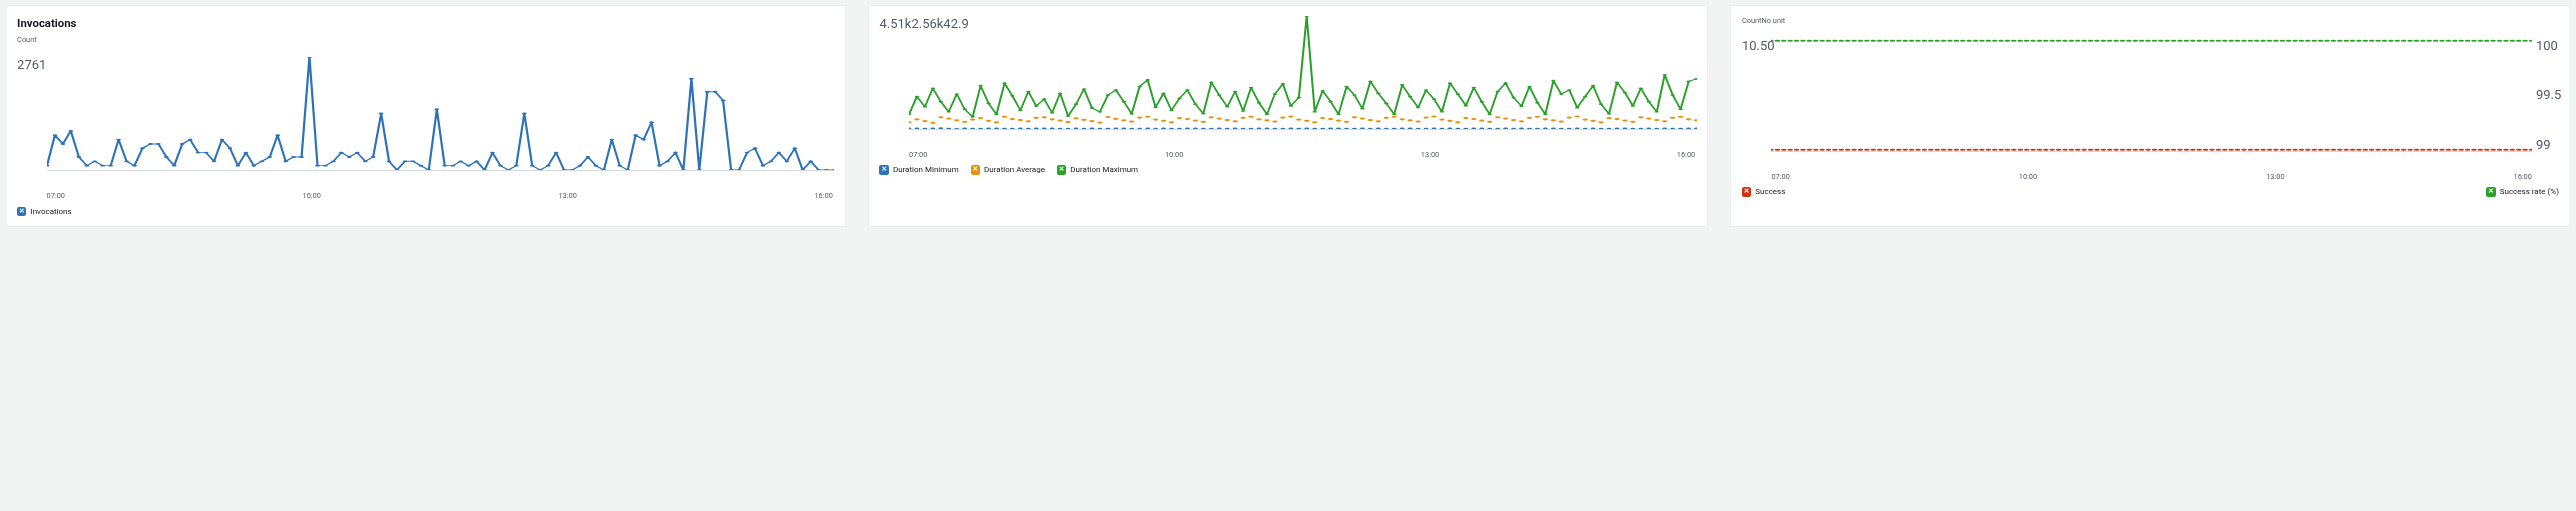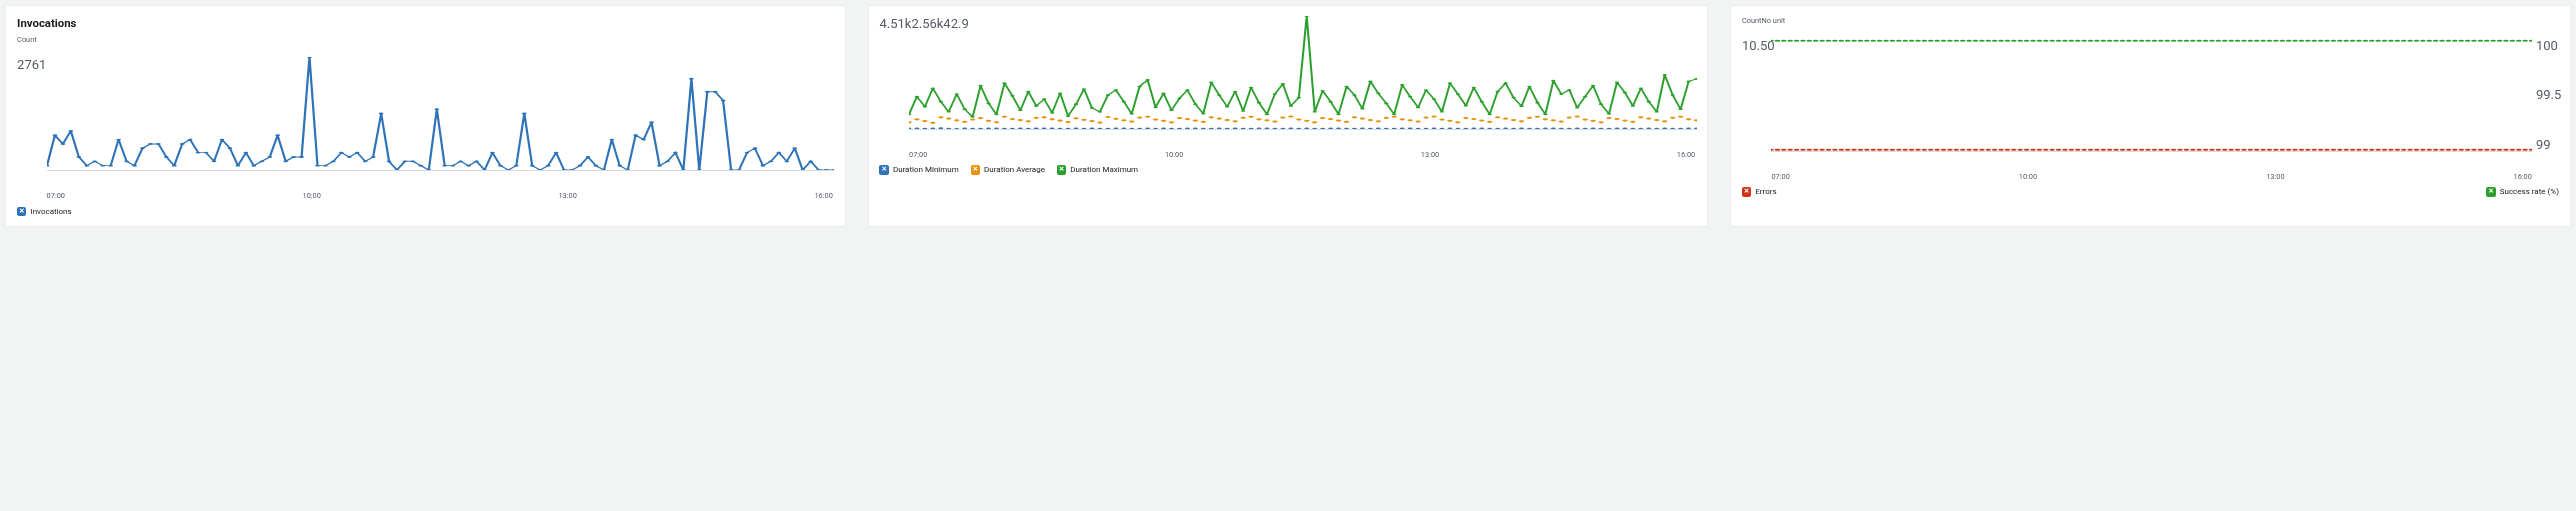--- a/index.html
+++ b/index.html
@@ -844,21 +844,21 @@
     </div>
     <div class="x-axis with-right">
       <span>07:00</span>
       <span>10:00</span>
       <span>13:00</span>
       <span>16:00</span>
     </div>
     <div class="legend split">
       <div class="legend-item">
         <span class="swatch" style="background:#d13212">✕</span>
-        <span>Errors</span>
+        <span>Success</span>
       </div>
       <div class="legend-item">
         <span class="swatch" style="background:#2ca02c">✕</span>
         <span>Success rate (%)</span>
       </div>
     </div>
   </div>
 
 </div>
 

